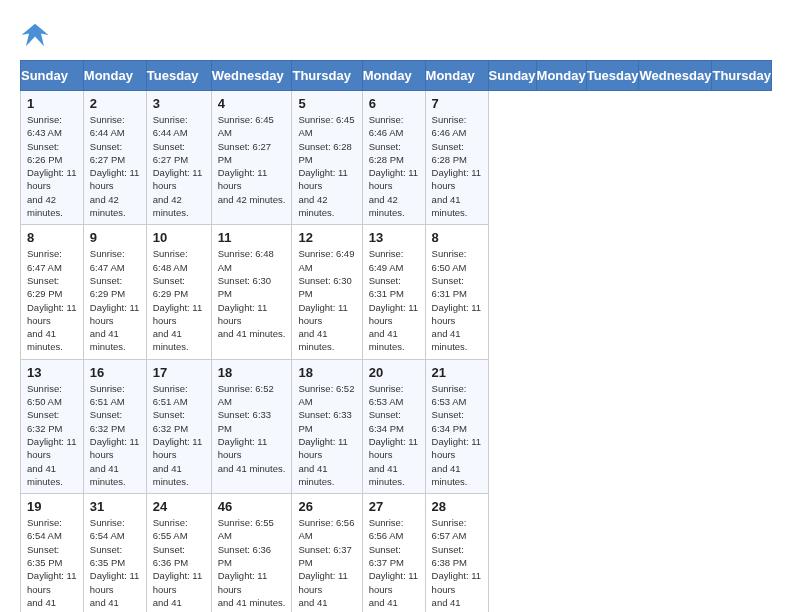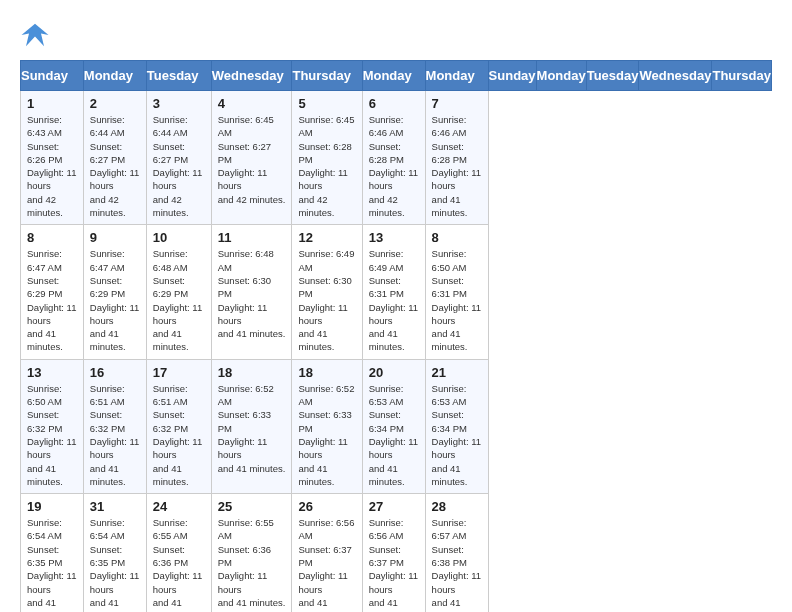--- a/index.html
+++ b/index.html
@@ -222,21 +222,21 @@
         </td>
         <td>
           <span class="day-num">31</span>
           <div class="day-info">Sunrise: 6:54 AM<br>Sunset: 6:35 PM<br>Daylight: 11 hours<br>and 41 minutes.</div>
         </td>
         <td>
           <span class="day-num">24</span>
           <div class="day-info">Sunrise: 6:55 AM<br>Sunset: 6:36 PM<br>Daylight: 11 hours<br>and 41 minutes.</div>
         </td>
         <td>
-          <span class="day-num">25</span>
+          <span class="day-num">46</span>
           <div class="day-info">Sunrise: 6:55 AM<br>Sunset: 6:36 PM<br>Daylight: 11 hours<br>and 41 minutes.</div>
         </td>
         <td>
           <span class="day-num">26</span>
           <div class="day-info">Sunrise: 6:56 AM<br>Sunset: 6:37 PM<br>Daylight: 11 hours<br>and 41 minutes.</div>
         </td>
         <td>
           <span class="day-num">27</span>
           <div class="day-info">Sunrise: 6:56 AM<br>Sunset: 6:37 PM<br>Daylight: 11 hours<br>and 41 minutes.</div>
         </td>

